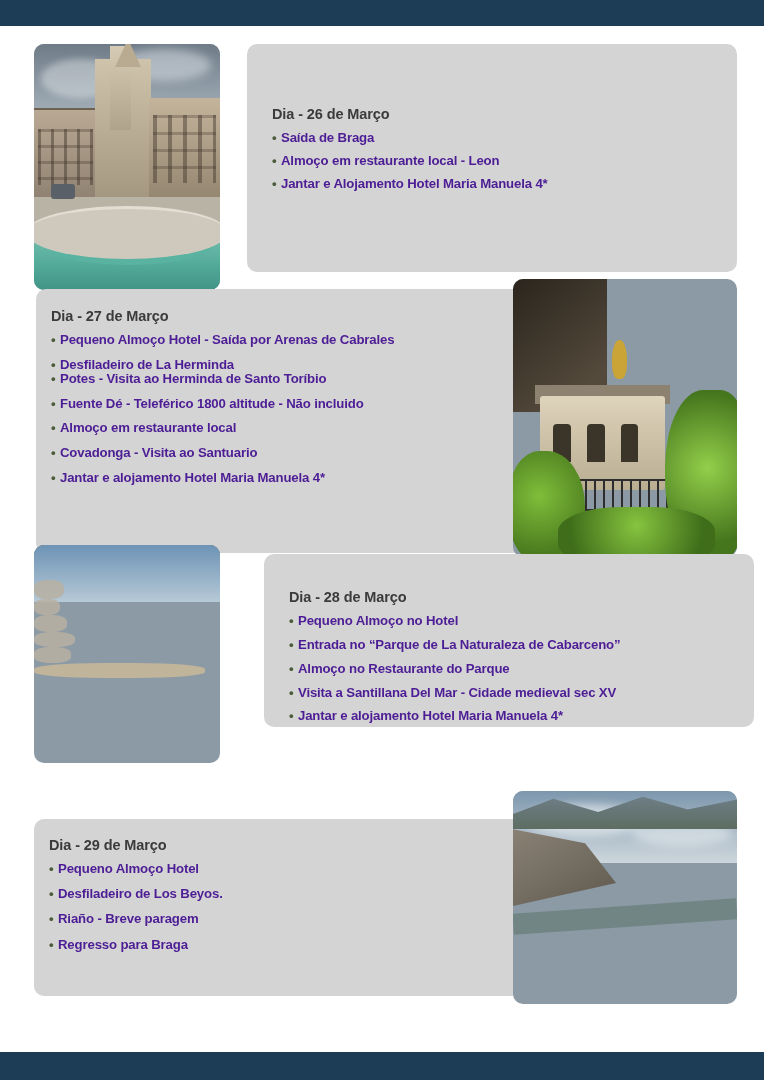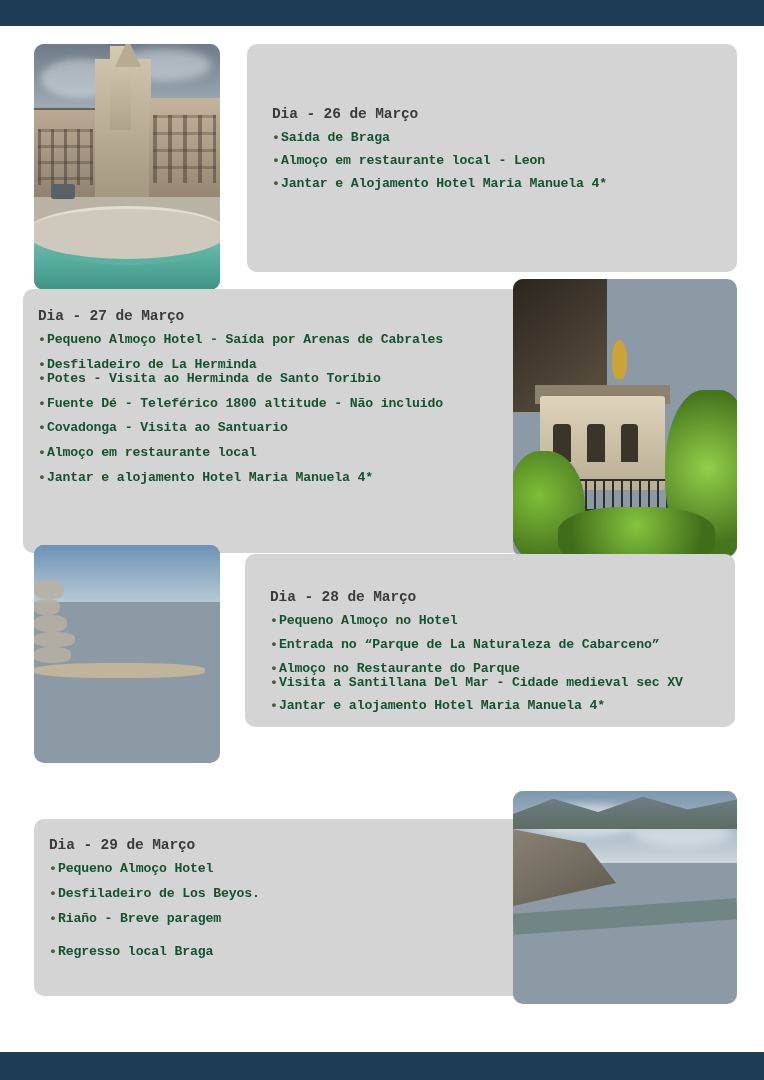--- a/index.html
+++ b/index.html
@@ -47,37 +47,36 @@
 
   .block {
     position: absolute;
   }
 
   .panel {
     position: absolute;
     background: #d4d4d4;
     border-radius: 10px;
     box-sizing: border-box;
-    font-family: Liberation Mono, monospace;
   }
 
   .day-title {
     color: #3b3b3b;
     font-weight: bold;
     font-size: 14.5px;
     letter-spacing: -0.1px;
     margin: 0 0 9px 0;
   }
   .bullets {
     list-style: none;
     margin: 0;
     padding: 0;
   }
   .bullets li {
-    color: #14532d;
+    color: #4c1d95;
     font-weight: bold;
     font-size: 13.2px;
     letter-spacing: -0.15px;
     line-height: 1.05;
     padding-left: 9px;
     position: relative;
   }
   .bullets li:before {
     content: "\2022";
     position: absolute;
@@ -350,30 +349,30 @@
         <div class="mid bldgR"></div>
         <div class="fg plaza"></div>
         <div class="fg water"></div>
         <div class="fg rim2"></div>
         <div class="fg rim"></div>
         <div class="obj car"></div>
       </div>
     </div>
 
     <div class="block">
-      <div class="panel" style="left:23px; top:263px; width:500px; height:264px;">
+      <div class="panel" style="left:36px; top:263px; width:500px; height:264px;">
         <div style="position:absolute; left:15px; top:19px; width:470px;">
           <div class="day-title">Dia - 27 de Março</div>
           <ul class="bullets">
             <li style="margin-bottom:11px;">Pequeno Almoço Hotel  - Saída por Arenas  de Cabrales</li>
             <li style="">Desfiladeiro de La Herminda</li>
             <li style="margin-bottom:11px;">Potes - Visita ao Herminda de Santo Toríbio</li>
             <li style="margin-bottom:11px;">Fuente Dé  -  Teleférico 1800 altitude - Não incluido</li>
+            <li style="margin-bottom:11px;">Almoço em restaurante local</li>
             <li style="margin-bottom:11px;">Covadonga  -  Visita ao Santuario</li>
-            <li style="margin-bottom:11px;">Almoço em restaurante local</li>
             <li>Jantar e alojamento Hotel Maria Manuela 4*</li>
           </ul>
         </div>
       </div>
       <div class="photo p2" style="left:513px; top:253px; width:224px; height:278px;">
         <div class="rock"></div>
         <div class="rocktex"></div>
         <div class="shadow"></div>
         <div class="obj lamp"></div>
         <div class="mid chapelRoof"></div>
@@ -382,27 +381,27 @@
         <div class="obj win2"></div>
         <div class="obj win3"></div>
         <div class="obj rail"></div>
         <div class="fg greenL"></div>
         <div class="fg greenR"></div>
         <div class="fg greenB"></div>
       </div>
     </div>
 
     <div class="block">
-      <div class="panel" style="left:245px; top:528px; width:490px; height:173px;">
+      <div class="panel" style="left:264px; top:528px; width:490px; height:173px;">
         <div style="position:absolute; left:25px; top:35px; width:445px;">
           <div class="day-title">Dia - 28 de Março</div>
           <ul class="bullets">
             <li style="margin-bottom:10px;">Pequeno Almoço no Hotel</li>
             <li style="margin-bottom:10px;">Entrada no “Parque de La Naturaleza de Cabarceno”</li>
-            <li style="">Almoço no Restaurante do Parque</li>
+            <li style="margin-bottom:10px;">Almoço no Restaurante do Parque</li>
             <li style="margin-bottom:10px;">Visita a Santillana Del Mar - Cidade medieval sec XV</li>
             <li>Jantar e alojamento Hotel Maria Manuela 4*</li>
           </ul>
         </div>
       </div>
       <div class="photo p3" style="left:34px; top:519px; width:186px; height:218px;">
         <div class="sky"></div>
         <div class="hills"></div>
         <div class="fields"></div>
         <div class="texture"></div>
@@ -415,22 +414,22 @@
       </div>
     </div>
 
     <div class="block">
       <div class="panel" style="left:34px; top:793px; width:500px; height:177px;">
         <div style="position:absolute; left:15px; top:18px; width:470px;">
           <div class="day-title">Dia - 29 de Março</div>
           <ul class="bullets">
             <li style="margin-bottom:11px;">Pequeno Almoço Hotel</li>
             <li style="margin-bottom:11px;">Desfiladeiro de Los Beyos.</li>
-            <li style="margin-bottom:19px;">Riaño - Breve paragem</li>
-            <li>Regresso local Braga</li>
+            <li style="margin-bottom:12px;">Riaño - Breve paragem</li>
+            <li>Regresso para Braga</li>
           </ul>
         </div>
       </div>
       <div class="photo p4" style="left:513px; top:765px; width:224px; height:213px;">
         <div class="sky"></div>
         <div class="obj cloudA"></div>
         <div class="obj cloudB"></div>
         <div class="ridge"></div>
         <div class="cliff"></div>
         <div class="grass"></div>

